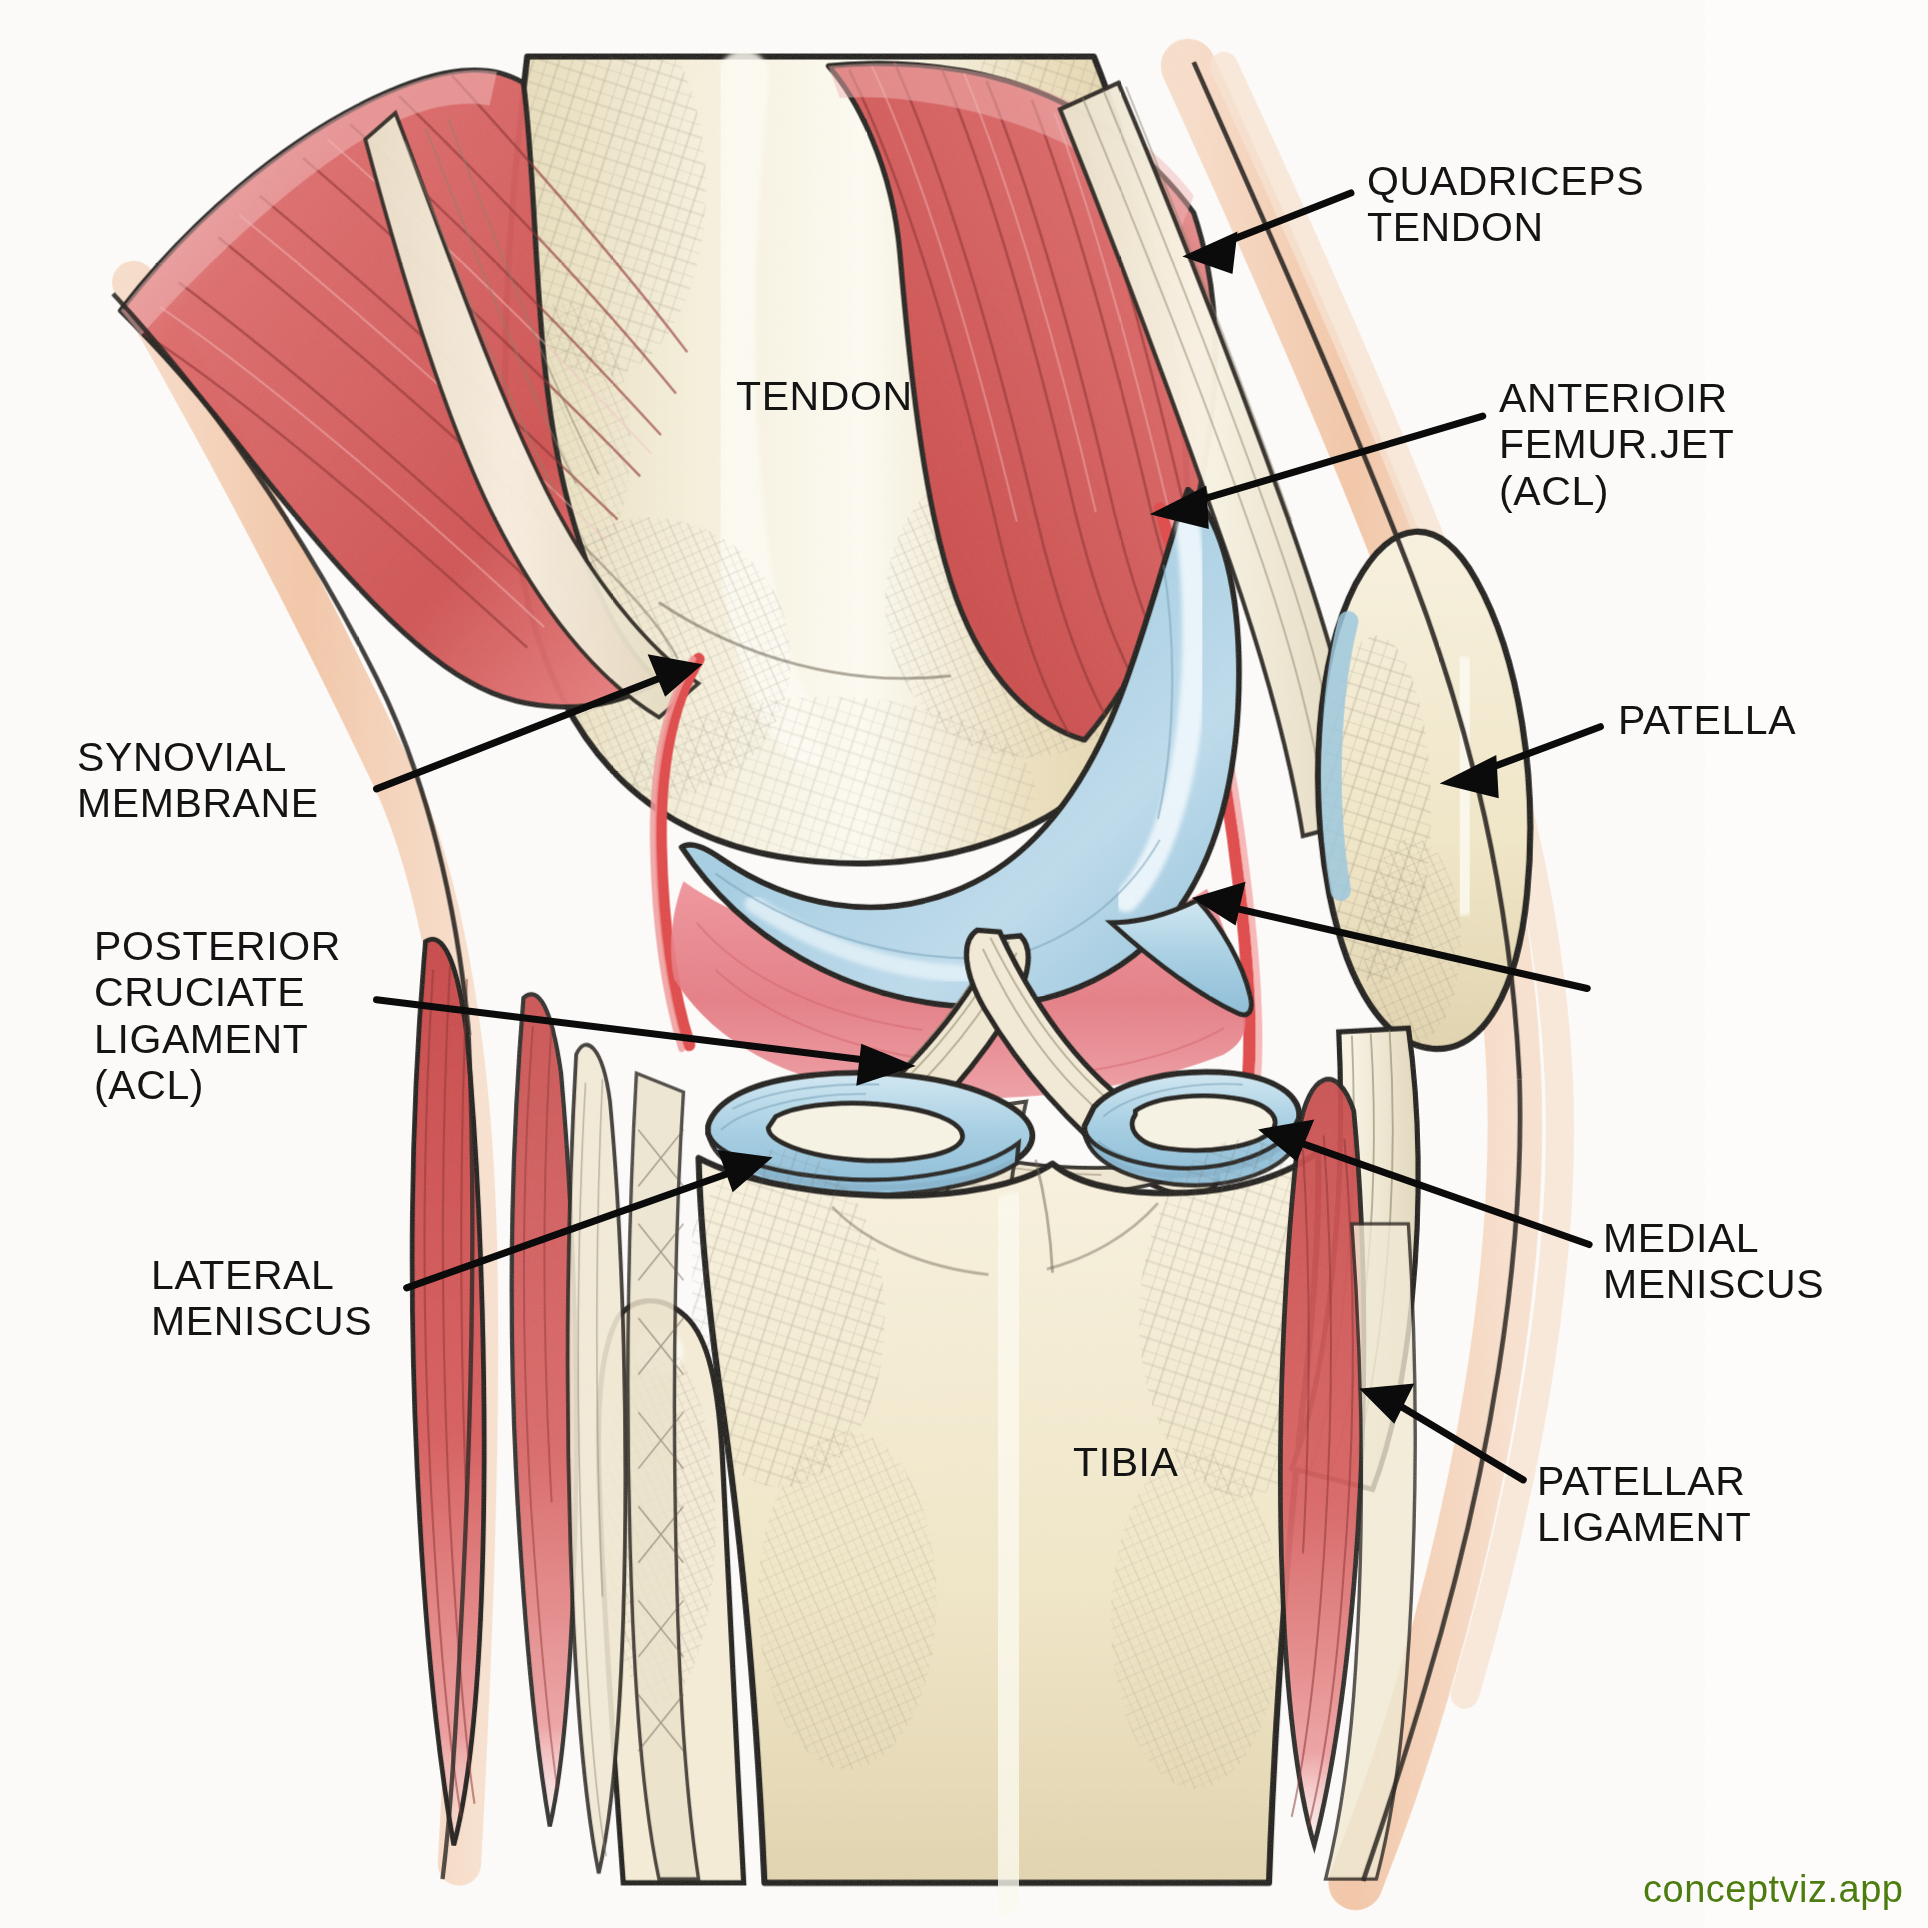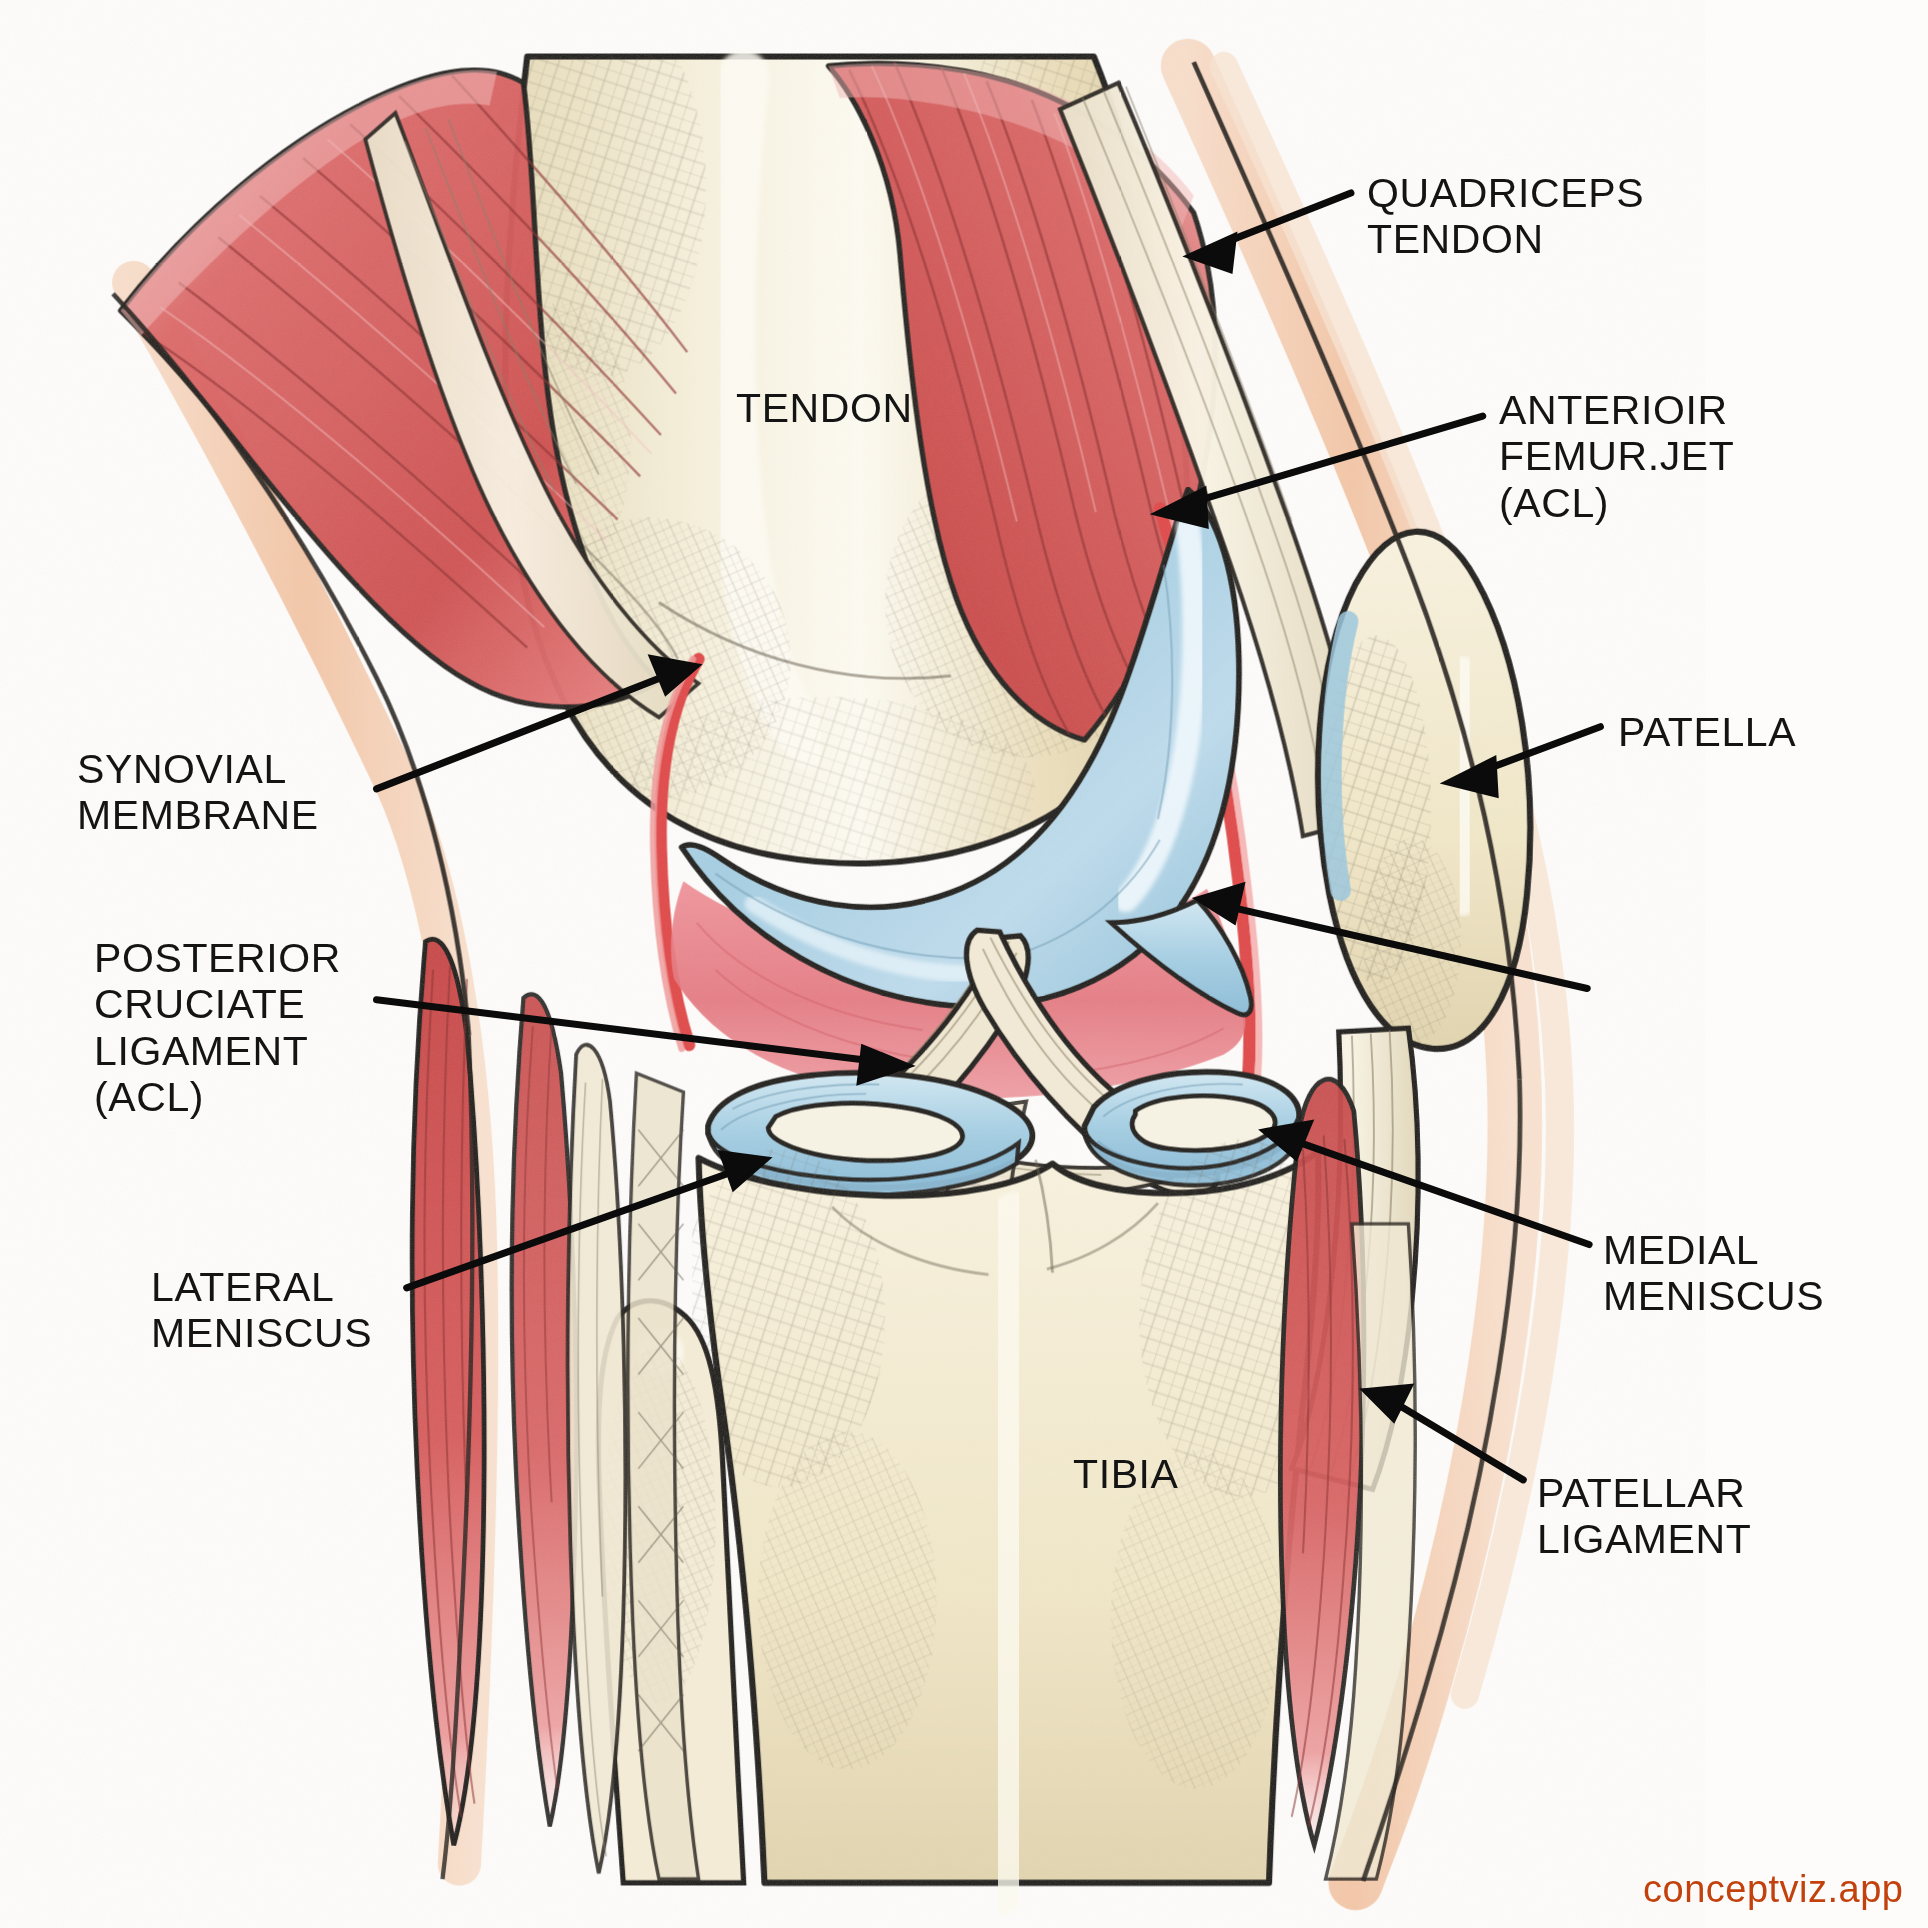--- a/index.html
+++ b/index.html
@@ -28,29 +28,29 @@
     position: absolute;
     color: #141414;
     font-family: "Liberation Sans", sans-serif;
     font-weight: 400;
     font-size: 41px;
     line-height: 1.13;
     letter-spacing: 0.6px;
     white-space: pre-line;
     -webkit-font-smoothing: antialiased;
   }
-  .label.left   { text-align: left; margin-top: 12px; }
+  .label.left   { text-align: left; }
   .watermark {
     position: absolute;
     right: 24.5px;
     bottom: 17px;
     font-family: "Liberation Sans", sans-serif;
     font-size: 38px;
     letter-spacing: 0.5px;
-    color: #c2410c;
+    color: #4d7c0f;
     text-shadow: 0.9px 0.9px 0 rgba(255,255,255,0.85);
   }
 </style>
 </head>
 <body>
 
 <div id="stage">
 
   <svg id="art" viewBox="0 0 2048 2048" xmlns="http://www.w3.org/2000/svg">
     <defs>

